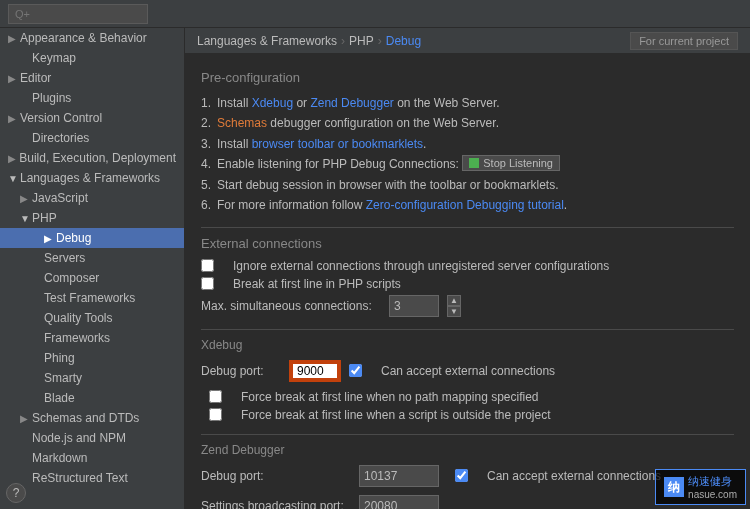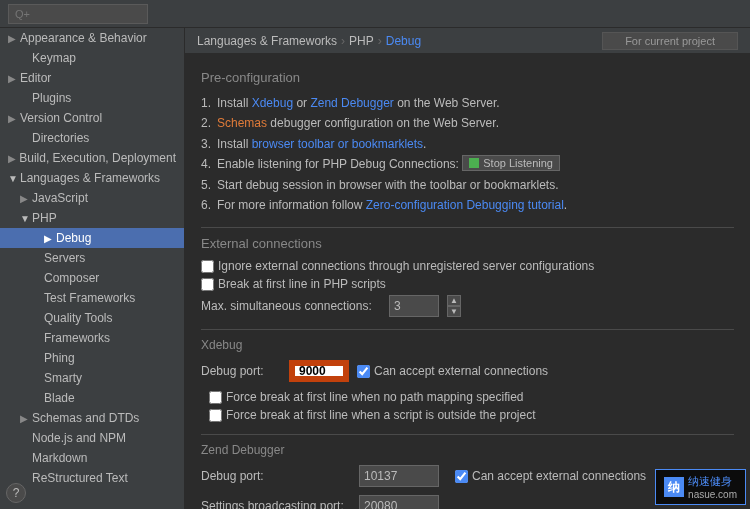--- a/index.html
+++ b/index.html
@@ -95,21 +95,21 @@
       flex-shrink: 0;
     }
     .breadcrumb span { color: #bbbbbb; }
     .breadcrumb .sep { color: #666; }
     .breadcrumb .current { color: #4b8af4; }
     .breadcrumb .project-tab {
       margin-left: auto;
       background: #4a4a4a;
       color: #999;
       font-size: 11px;
-      padding: 2px 22px;
+      padding: 2px 8px;
       border: 1px solid #555;
       cursor: pointer;
     }
 
     
     .settings-content {
       padding: 12px 16px;
       flex: 1;
     }
 
@@ -167,22 +167,22 @@
       margin: 8px 0;
     }
 
     
     .section-box {
       margin-bottom: 12px;
     }
 
     .checkbox-row {
       display: flex;
-      align-items: flex-end;
-      gap: 4px;
+      align-items: flex-start;
+      gap: 19px;
       margin-bottom: 4px;
       font-size: 12px;
       color: #bbbbbb;
     }
     .checkbox-row input[type="checkbox"] {
       width: 13px;
       height: 13px;
       accent-color: #4b8af4;
     }
 
@@ -232,28 +232,27 @@
       margin-bottom: 12px;
     }
     .xdebug-title {
       font-size: 12px;
       color: #888888;
       margin-bottom: 8px;
     }
 
     .port-input-highlighted {
       background: #fff;
-      border: 6px solid #c2410c;
+      border: 4px solid #c2410c;
       color: #000;
       font-size: 12px;
-      width: 60px;
+      width: 52px;
       height: 22px;
       padding: 0 4px;
       outline: none;
-      font-weight: bold;
     }
 
     
     .zend-box {
       margin-bottom: 8px;
     }
 
     
     .watermark {
       position: absolute;

